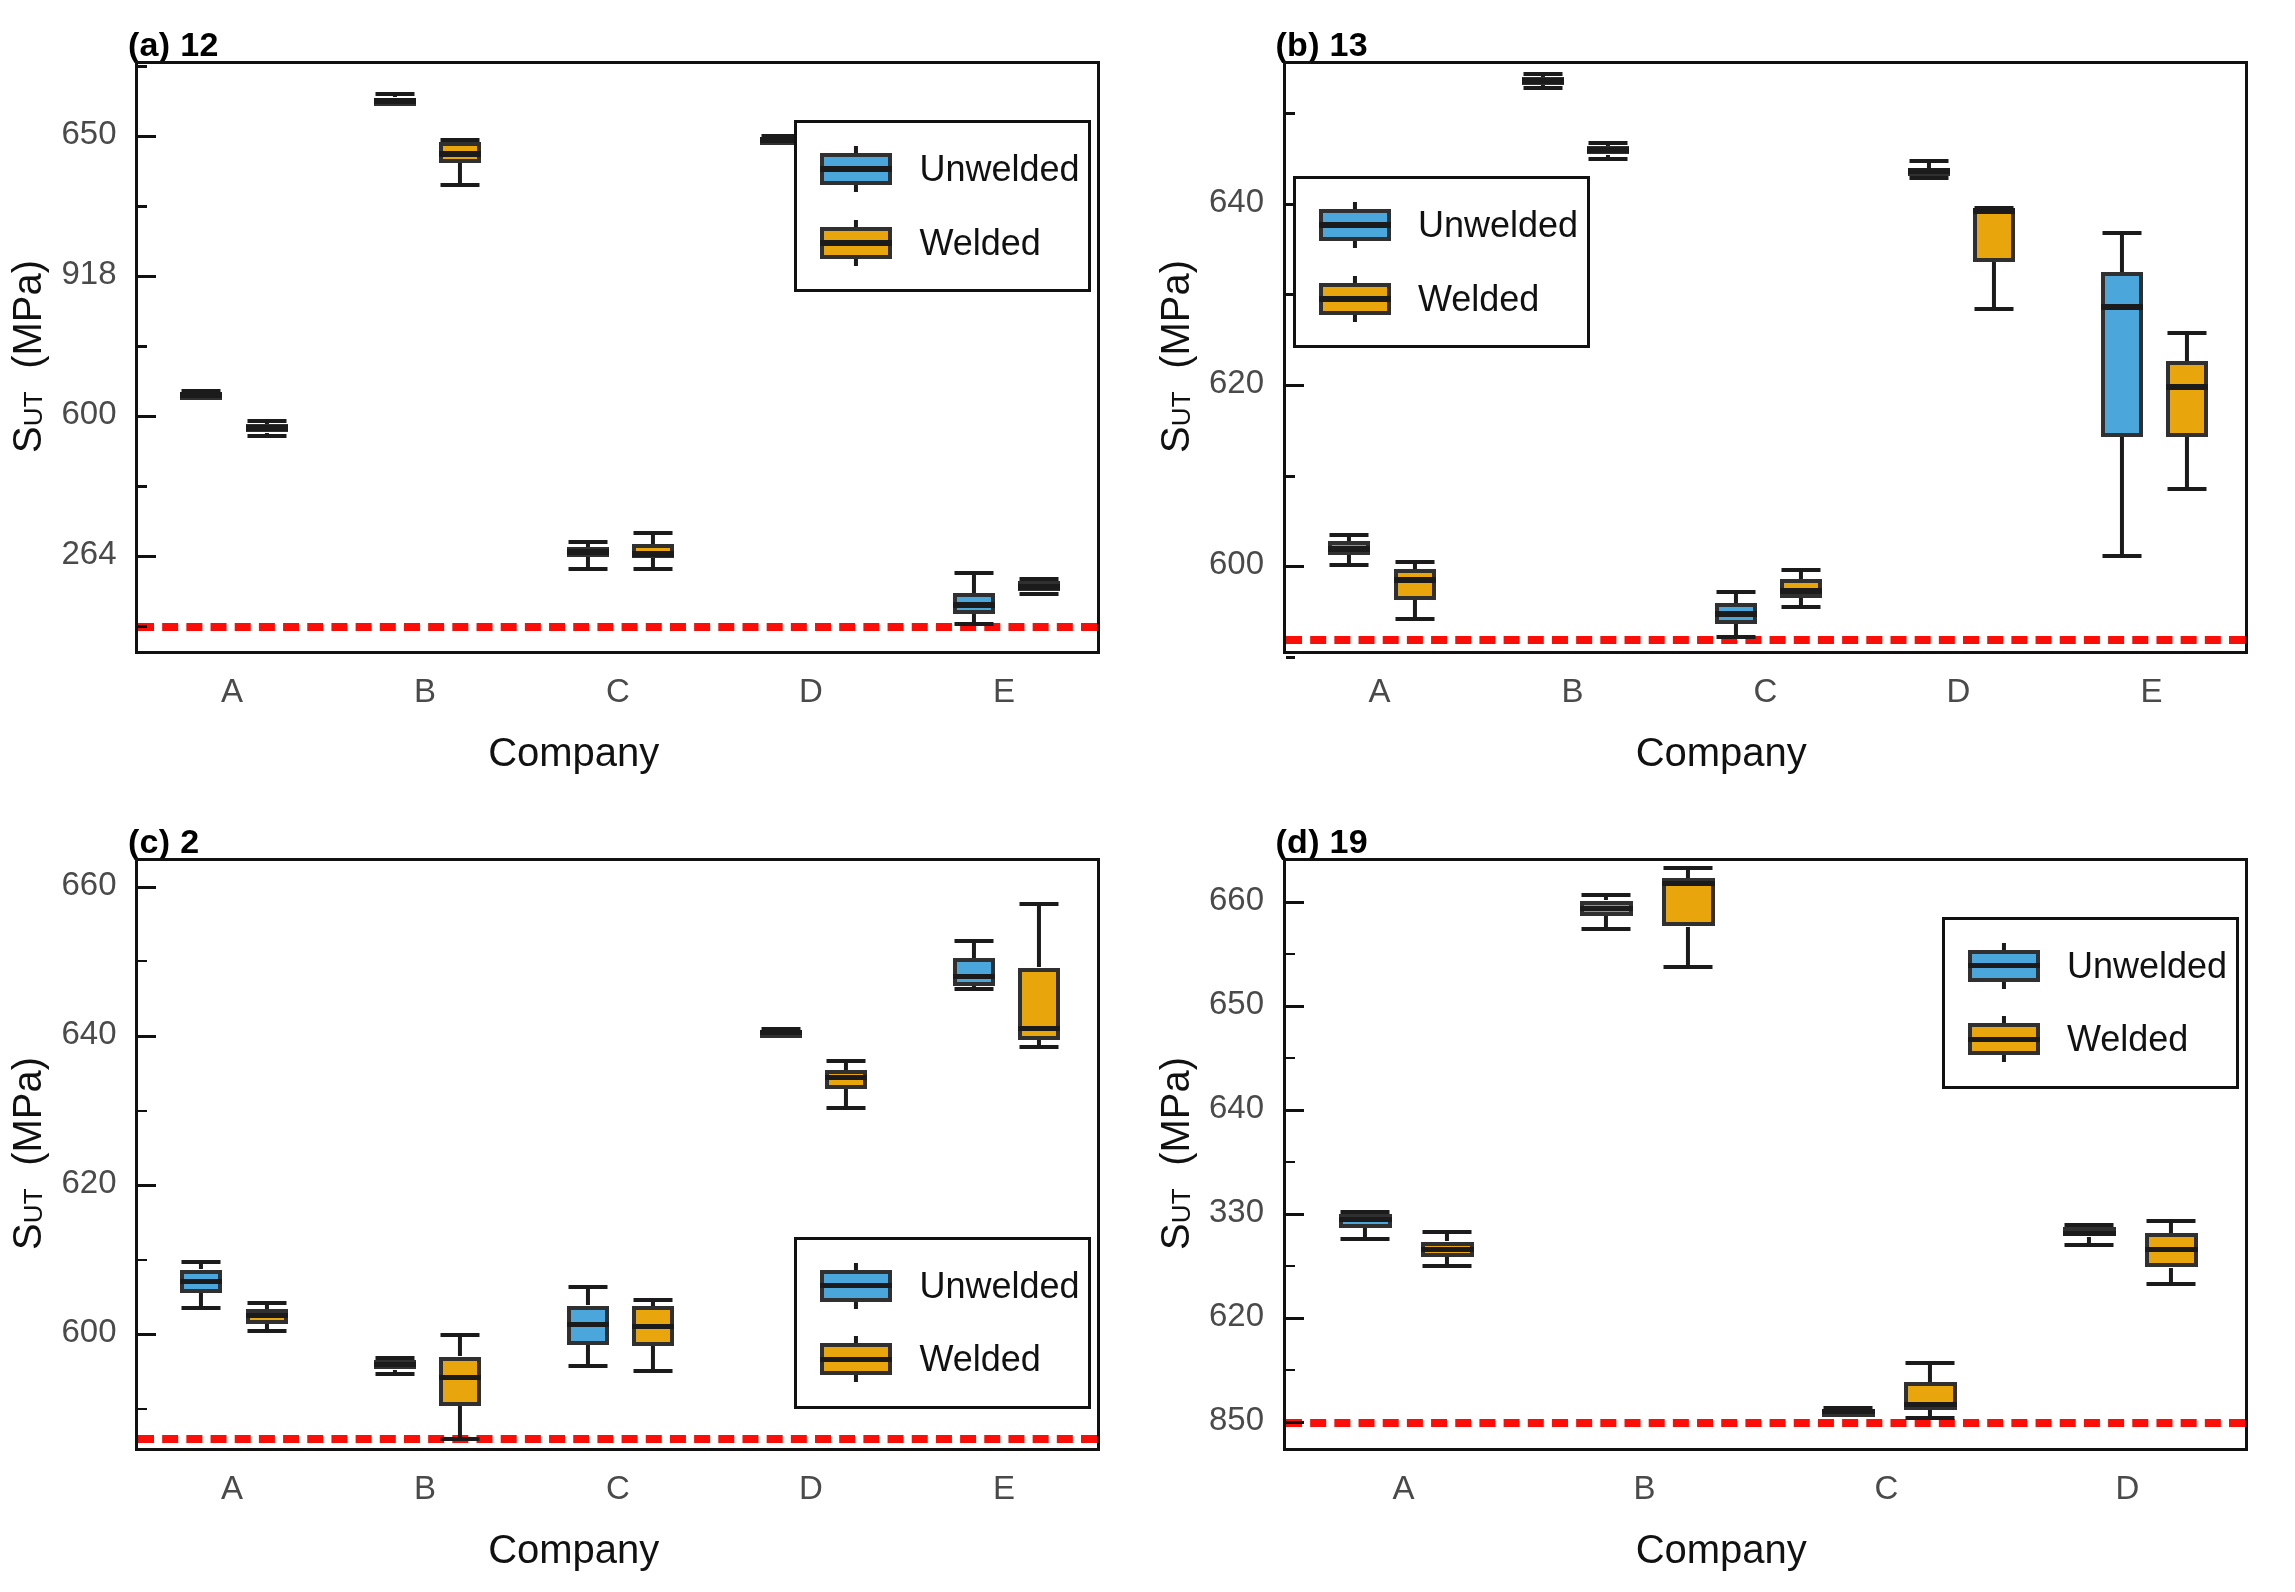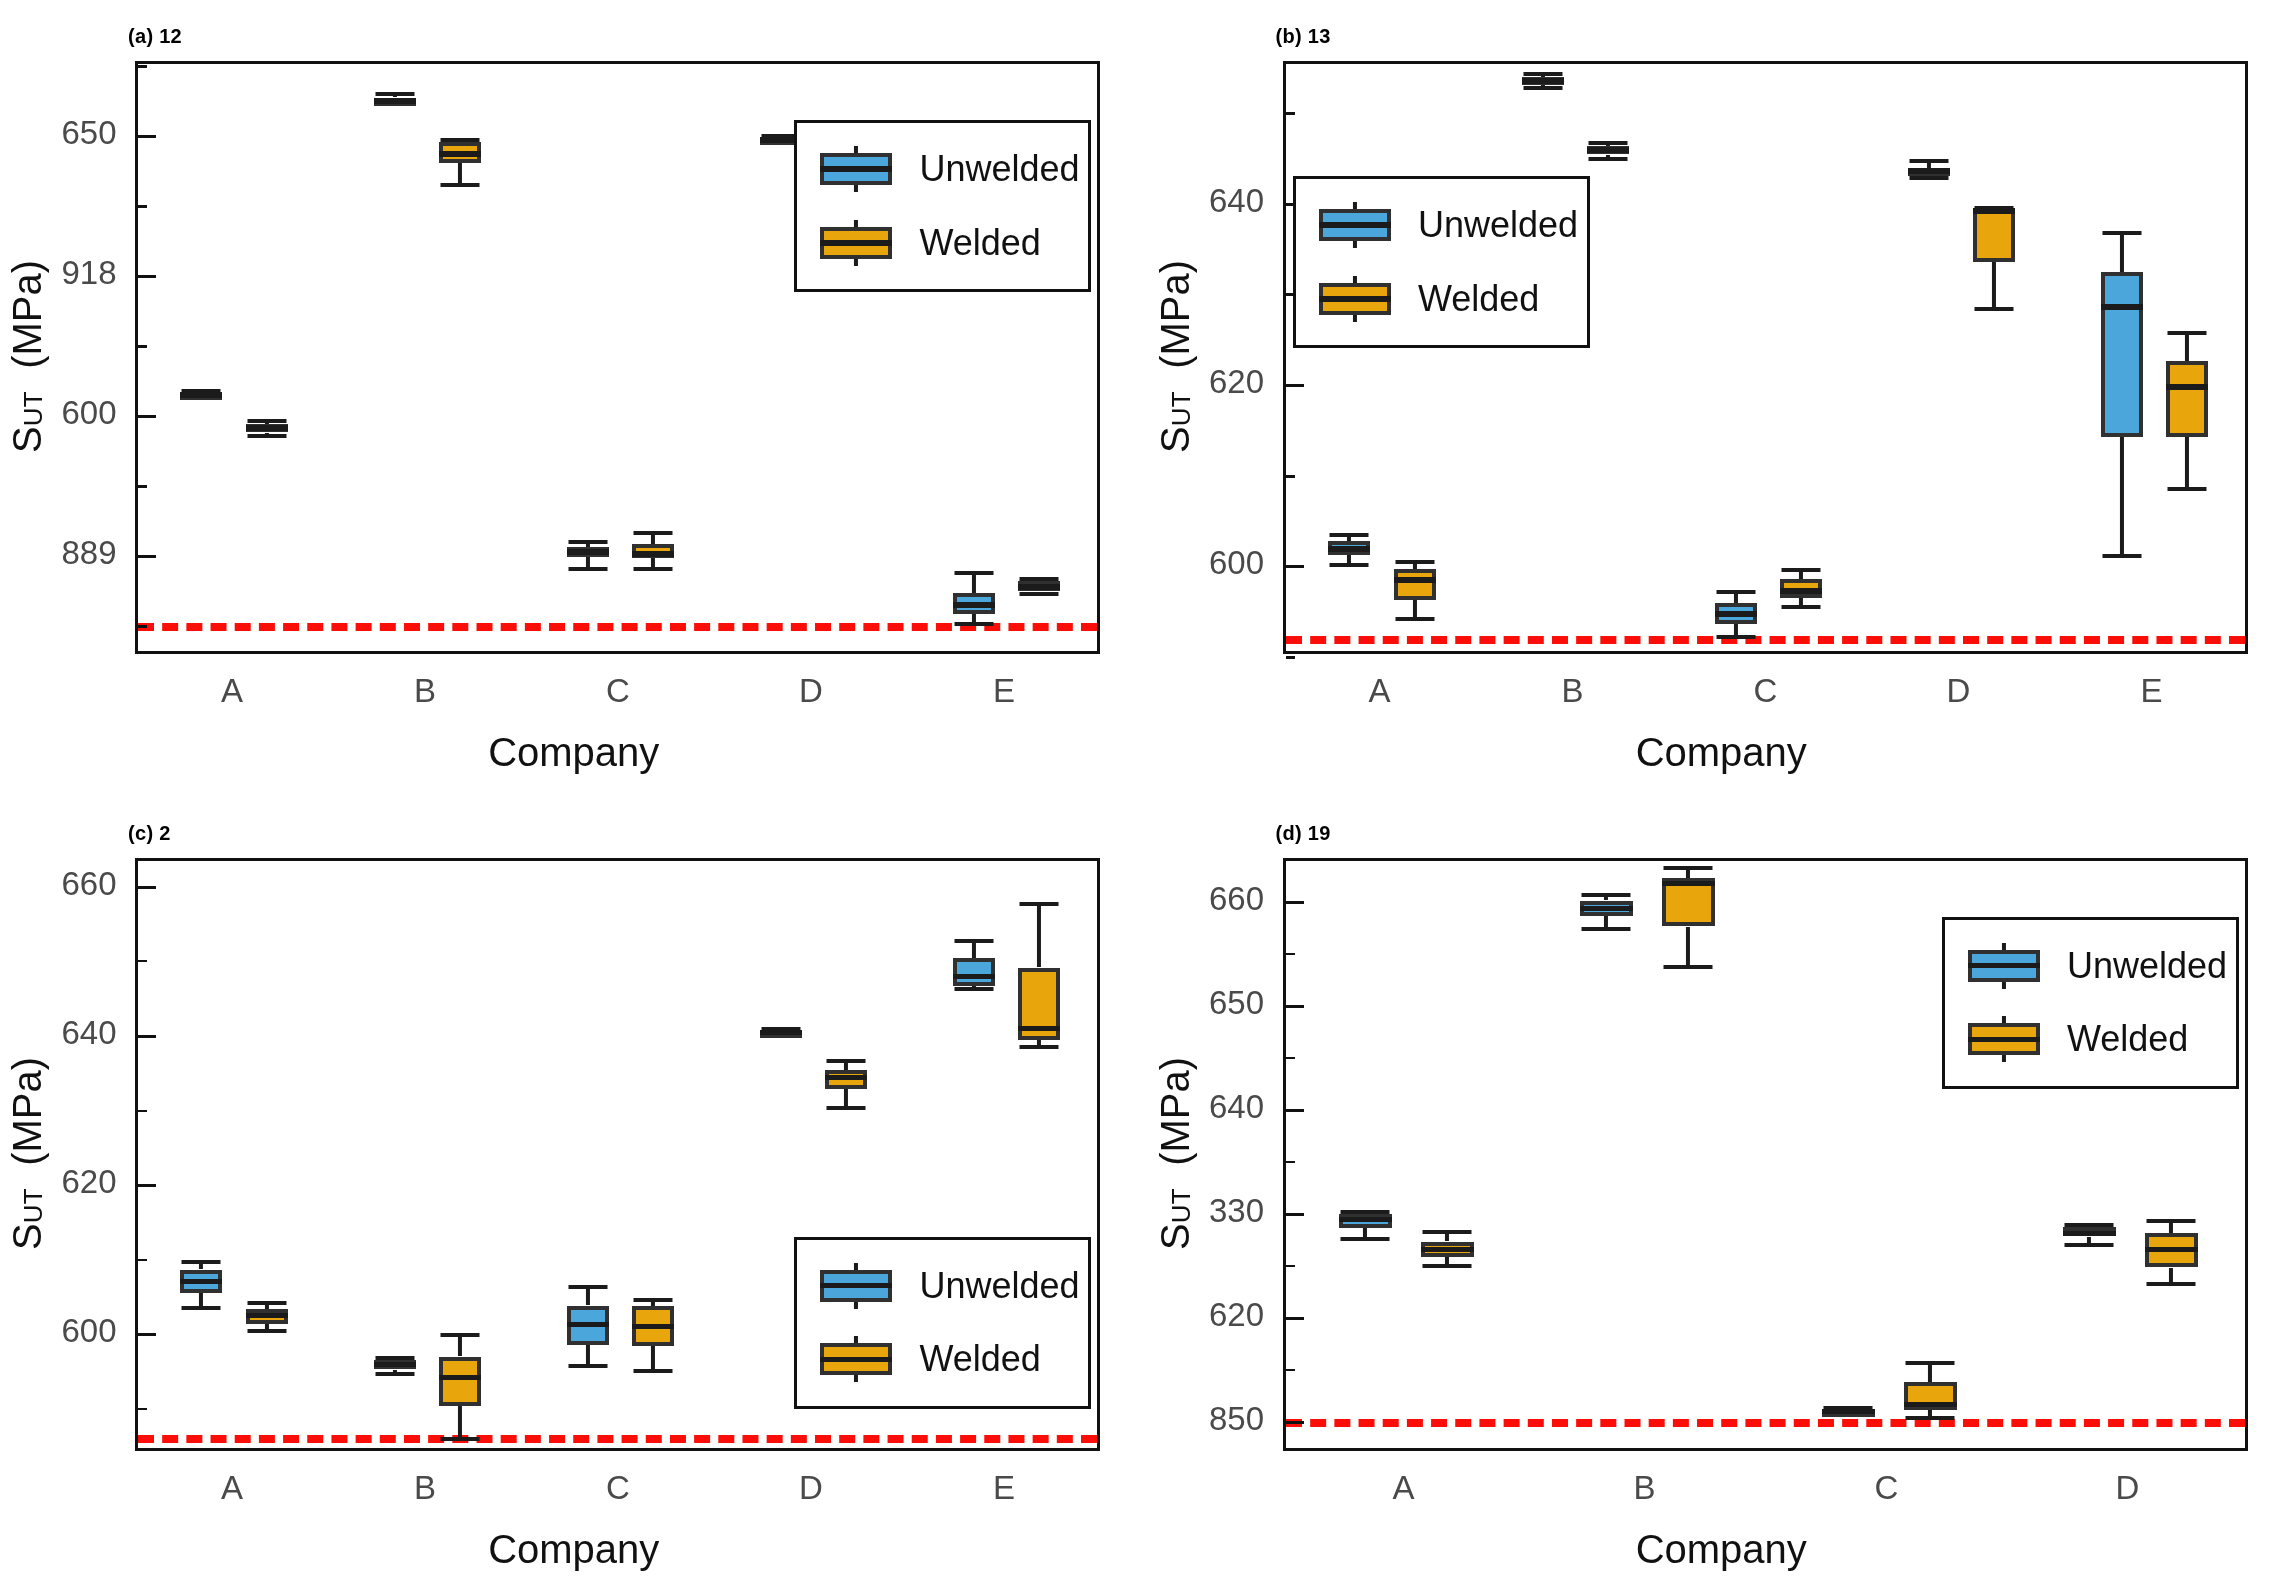--- a/index.html
+++ b/index.html
@@ -1,19 +1,19 @@
 <!DOCTYPE html>
 <html style="font-size:11px"><head>
 <meta charset="utf-8">
 <style>
   html,body{margin:0;padding:0;background:#ffffff;}
   body{width:2295px;height:1593px;font-family:"Liberation Sans",sans-serif;overflow:hidden;}
   .grid{display:grid;grid-template-columns:1fr 1fr;grid-template-rows:1fr 1fr;width:2295px;height:1593px;}
   .panel{position:relative;box-sizing:border-box;}
-  .panel-title{position:absolute;left:128px;top:25px;font-size:20px;font-weight:bold;color:#000;letter-spacing:0.3px;}
+  .panel-title{position:absolute;left:128px;top:25px;font-size:34px;font-weight:bold;color:#000;letter-spacing:0.3px;}
   .plotbox{position:absolute;border:3.4px solid #111;box-sizing:border-box;background:#fff;}
   .ylab-wrap{position:absolute;left:0;top:0;width:55px;height:100%;}
   .ylab{position:absolute;transform-origin:center center;white-space:nowrap;font-size:40px;color:#111;}
   .ylab .sub{font-size:26px;vertical-align:-1.4px;letter-spacing:0.3px;}
   .xlab{position:absolute;width:100%;text-align:center;font-size:40px;color:#111;}
   .ytick-label{position:absolute;right:0;transform:translateY(-50%);font-size:33px;color:#4a4a4a;text-align:right;}
   .ytick-mark{position:absolute;height:3.4px;background:#111;}
   .ytick-minor{position:absolute;height:2.8px;background:#111;}
   .xtick-label{position:absolute;transform:translateX(-50%);font-size:33px;color:#4a4a4a;}
   .redline{position:absolute;height:0;border-top:8.3px dashed #fb0d08;left:0;right:0;}
@@ -121,21 +121,21 @@
         </div>
         <div class="bx" style="left: 880px; width: 42px; top: 0px; height: 593px;">
           <div class="whisk-v" style="top: 515px; height: 2.2px;"></div>
           <div class="whisk-v" style="top: 528px; height: 2.8px;"></div>
           <div class="cap" style="top: 513px; width: 39px;"></div>
           <div class="cap" style="top: 528px; width: 39px;"></div>
           <div class="body" style="top: 517px; height: 10px; background: rgb(232, 166, 12);"></div>
           <div class="med" style="top: 520px;"></div>
         </div>
       </div>
-      <div class="ytick-label" style="top: 553px; right: 1031px;">889</div>
+      <div class="ytick-label" style="top: 553px; right: 1031px;">264</div>
       <div class="ytick-label" style="top: 413px; right: 1031px;">600</div>
       <div class="ytick-label" style="top: 273px; right: 1031px;">918</div>
       <div class="ytick-label" style="top: 133px; right: 1031px;">650</div>
       <div class="ylab-wrap">
         <div class="ylab" style="left: -124px; top: 334px; width: 303px; text-align: center; transform: rotate(-90deg);"><b style="font-weight:400">S</b><span class="sub">UT</span>&nbsp; (MPa)</div>
       </div>
       <div class="xtick-label" style="left: 232px; top: 672px;">A</div>
       <div class="xtick-label" style="left: 425px; top: 672px;">B</div>
       <div class="xtick-label" style="left: 618px; top: 672px;">C</div>
       <div class="xtick-label" style="left: 811px; top: 672px;">D</div>

